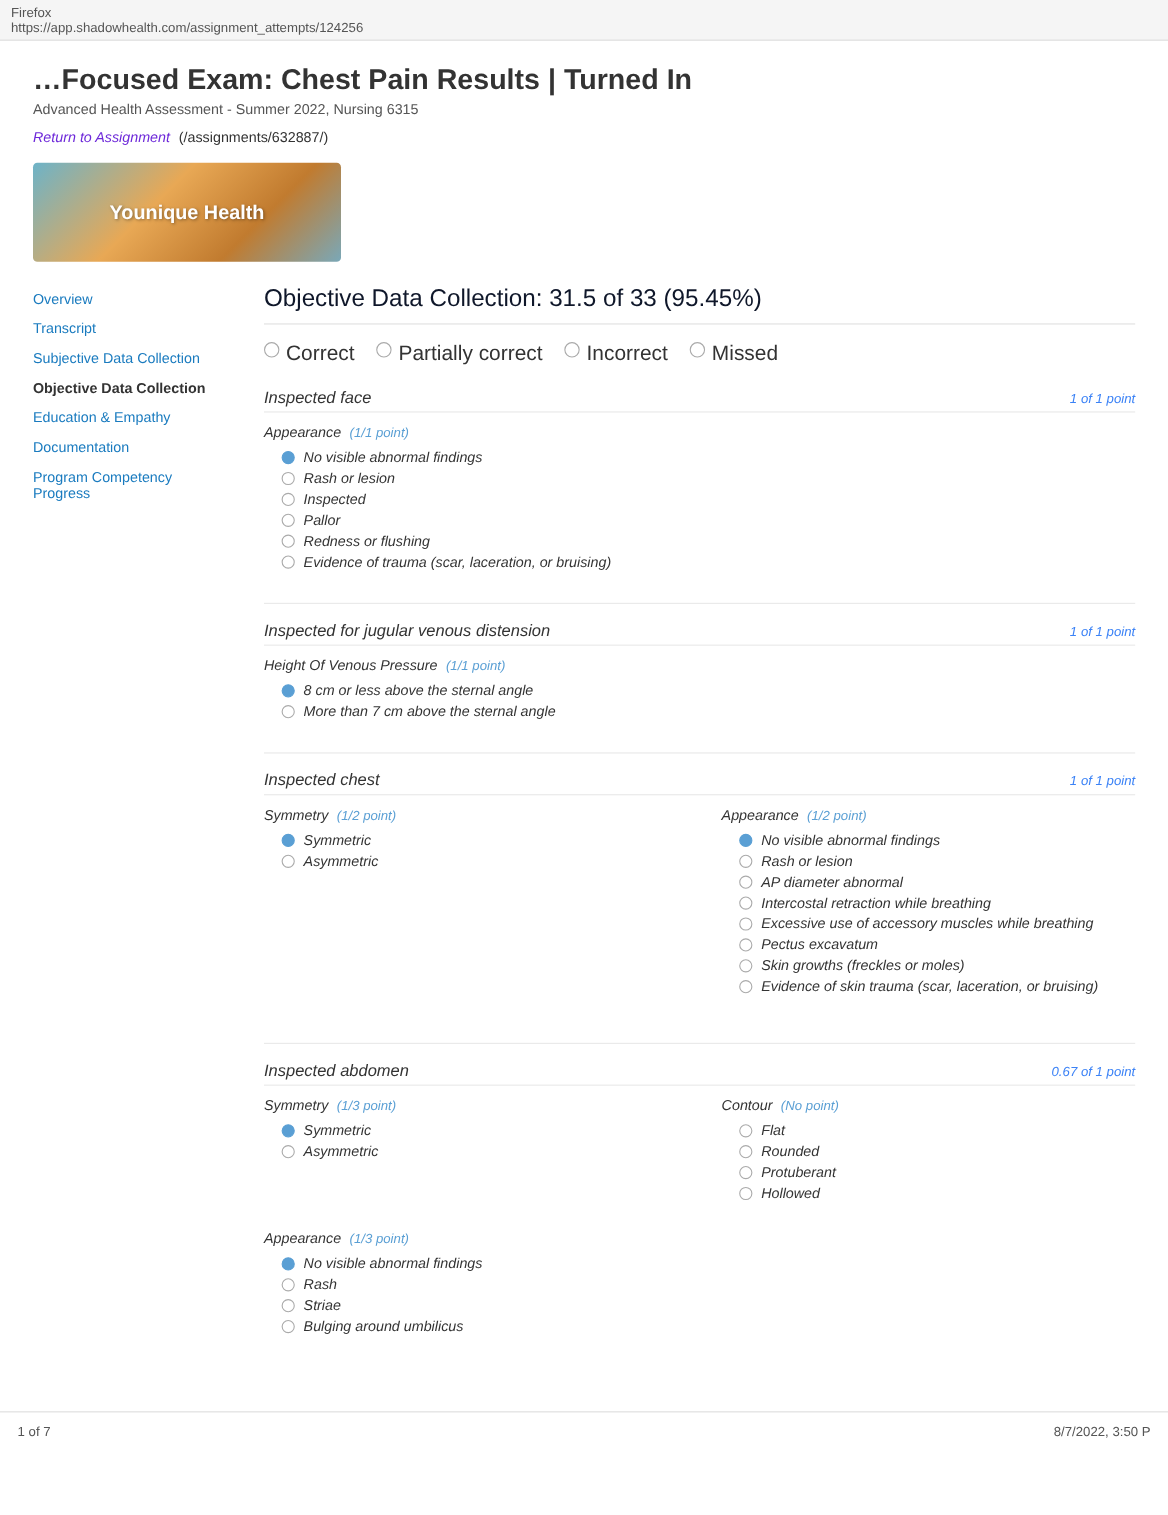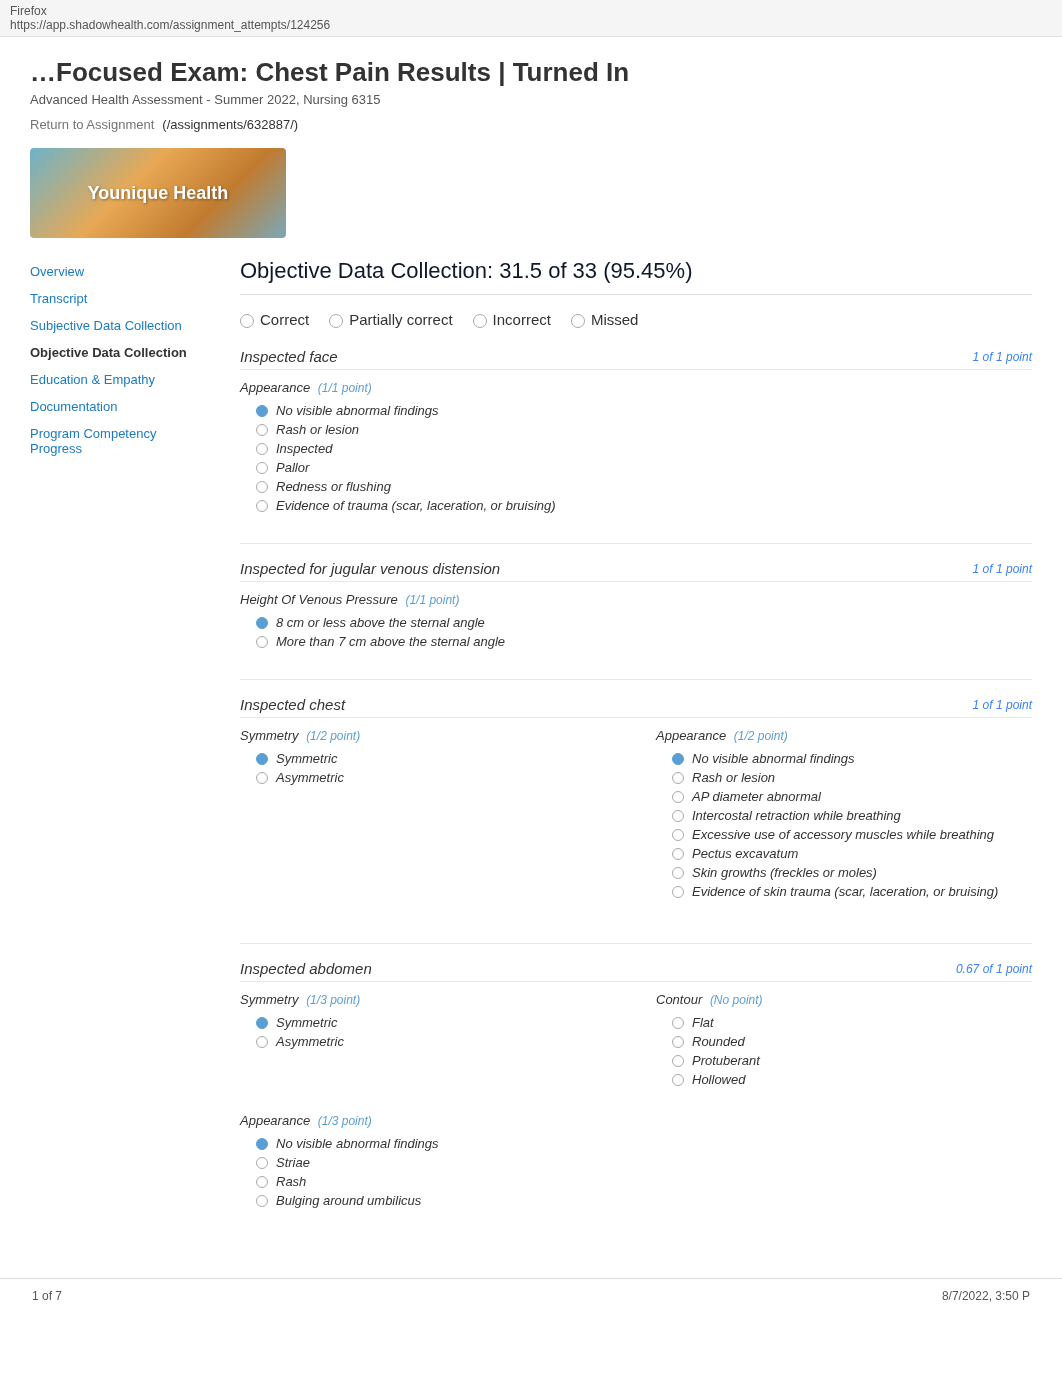--- a/index.html
+++ b/index.html
@@ -2,52 +2,52 @@
 <html><head>
   <meta charset="utf-8">
   <style>
     * { box-sizing: border-box; margin: 0; padding: 0; }
     body { font-family: Arial, sans-serif; font-size: 13px; color: #333; background: #fff; }
     .browser-bar { display: flex; justify-content: space-between; padding: 4px 10px; font-size: 12px; color: #555; border-bottom: 1px solid #ddd; background: #f5f5f5; flex-direction: column; }
     .page-wrapper { max-width: 1062px; margin: 0 auto; padding: 20px 30px; }
     .page-title { font-size: 26px; font-weight: bold; color: #333; margin-bottom: 4px; }
     .page-subtitle { font-size: 13px; color: #555; margin-bottom: 10px; }
     .breadcrumb-bar { display: flex; gap: 8px; align-items: center; margin-bottom: 16px; font-size: 13px; }
-    .breadcrumb-link { color: #737373; text-decoration: none; }
-    .banner-img { width: 256px; height: 90px; background: linear-gradient(135deg, #6db3c8 0%, #e8a855 40%, #c17b2f 70%, #7aa8b8 100%); border-radius: 4px; margin-bottom: 20px; display: flex; align-items: center; justify-content: center; overflow: hidden; }
+    .breadcrumb-link { color: #6d28d9; text-decoration: none; font-style: italic; }
+    .banner-img { width: 280px; height: 90px; background: linear-gradient(135deg, #6db3c8 0%, #e8a855 40%, #c17b2f 70%, #7aa8b8 100%); border-radius: 4px; margin-bottom: 20px; display: flex; align-items: center; justify-content: center; overflow: hidden; }
     .banner-text { color: #fff; font-size: 18px; font-weight: bold; text-shadow: 1px 1px 3px rgba(0,0,0,0.4); }
     .your-results { font-size: 20px; font-weight: bold; margin-bottom: 20px; }
     .main-layout { display: flex; gap: 30px; }
     .sidebar { width: 180px; flex-shrink: 0; }
     .sidebar-item { padding: 6px 0; font-size: 13px; color: #1a7bbf; cursor: pointer; }
     .sidebar-item.active { font-weight: bold; color: #333; }
     .content { flex: 1; }
     .section-heading { font-size: 22px; font-weight: normal; color: #0f172a; margin-bottom: 16px; border-bottom: 1px solid #e0e0e0; padding-bottom: 10px; }
     .legend { display: flex; gap: 20px; margin-bottom: 20px; flex-wrap: wrap; }
-    .legend-item { display: flex; align-items: flex-end; gap: 6px; font-size: 15px; }
+    .legend-item { display: flex; align-items: flex-start; gap: 6px; font-size: 19px; }
     .legend-circle { width: 14px; height: 14px; border-radius: 50%; border: 1px solid #999; }
     .legend-circle.correct { background: #fff; border-color: #aaa; }
     .legend-circle.partial { background: #fff; border-color: #aaa; }
     .legend-circle.incorrect { background: #fff; border-color: #aaa; }
     .legend-circle.missed { background: #fff; border-color: #aaa; }
     .exam-section { margin-bottom: 28px; font-style: italic; }
     .exam-section-header { display: flex; justify-content: space-between; align-items: center; margin-bottom: 10px; padding-bottom: 4px; border-bottom: 1px solid #e8e8e8; }
     .exam-section-title { font-size: 15px; font-weight: normal; color: #333; }
     .points-label { font-size: 12px; color: #3b82f6; }
     .subsection { margin-bottom: 14px; }
     .subsection-title { font-size: 13px; color: #333; margin-bottom: 6px; }
     .subsection-title .point-label { color: #5a9fd4; font-size: 12px; margin-left: 4px; }
     .option-list { list-style: none; padding-left: 16px; }
     .option-list li { display: flex; align-items: center; gap: 8px; padding: 2px 0; font-size: 13px; color: #333; }
     .option-circle { width: 12px; height: 12px; border-radius: 50%; border: 1px solid #aaa; flex-shrink: 0; background: #fff; }
     .option-circle.filled-blue { background: #5a9fd4; border-color: #5a9fd4; }
     .two-col { display: flex; gap: 40px; }
     .col { flex: 1; }
     .divider { border: none; border-top: 1px solid #e8e8e8; margin: 16px 0; }
-    .footer-bar { display: flex; justify-content: space-between; padding: 10px 32px; font-size: 12px; color: #555; border-top: 1px solid #ddd; margin-top: 20px; }
+    .footer-bar { display: flex; justify-content: space-between; padding: 10px 16px; font-size: 12px; color: #555; border-top: 1px solid #ddd; margin-top: 20px; }
   </style>
 </head>
 <body>
 
 <div class="browser-bar">
   <span>Firefox</span>
   <span>https://app.shadowhealth.com/assignment_attempts/124256</span>
 </div>
 
 <div class="page-wrapper">
@@ -282,25 +282,25 @@
           <div class="subsection-title">
             Appearance <span class="point-label">(1/3 point)</span>
           </div>
           <ul class="option-list">
             <li>
                 <div class="option-circle filled-blue"></div>
                 <span>No visible abnormal findings</span>
               </li>
             <li>
                 <div class="option-circle"></div>
+                <span>Rash</span>
+              </li>
+            <li>
+                <div class="option-circle"></div>
                 <span>Striae</span>
-              </li>
-            <li>
-                <div class="option-circle"></div>
-                <span>Rash</span>
               </li>
             <li>
                 <div class="option-circle"></div>
                 <span>Bulging around umbilicus</span>
               </li>
           </ul>
         </div>
       </div>
 
     </div>

